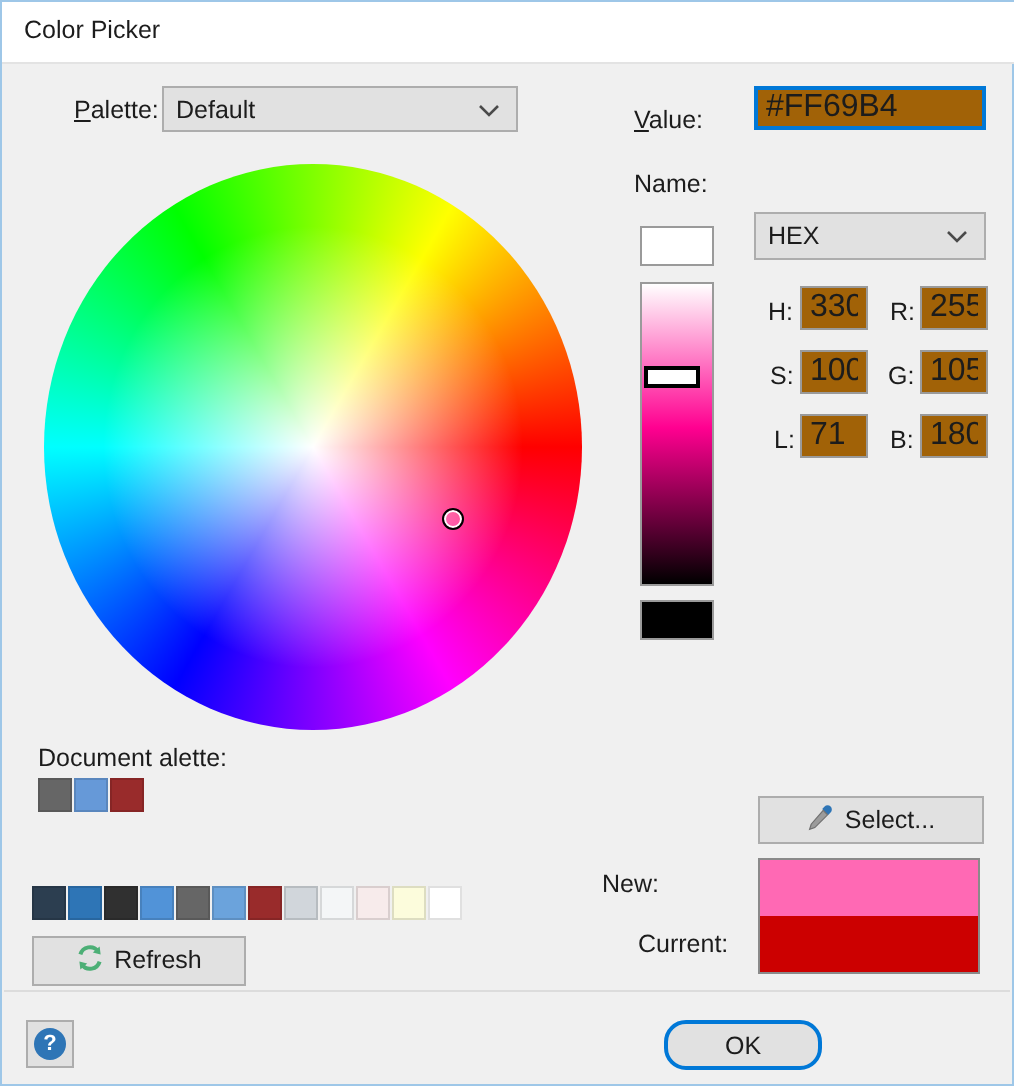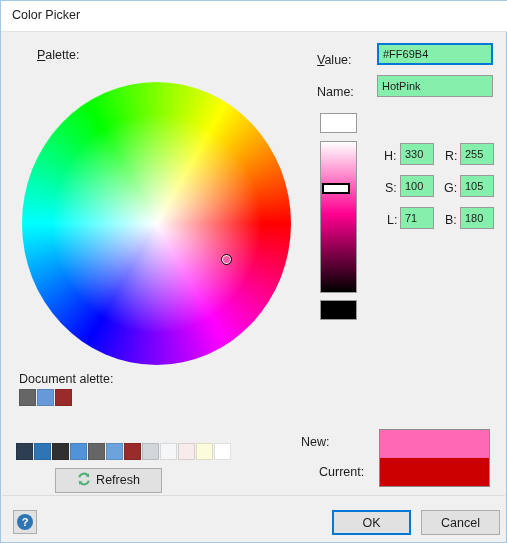--- a/index.html
+++ b/index.html
@@ -52,24 +52,24 @@
     position: absolute;
     font-size: 12.5px;
     color: #1c1c1c;
     white-space: nowrap;
   }
   .lbl u { text-decoration: underline; }
   
   .tinput {
     position: absolute;
     box-sizing: border-box;
-    background: #86efac;
+    background: #a16207;
     border: 1px solid #9a9a9a;
     font-family: "Liberation Sans", sans-serif;
-    font-size: 11px;
+    font-size: 16px;
     color: #1c1c1c;
     padding: 0 4px;
     line-height: 20px;
     outline: none;
   }
   .tinput.focused { border: 2px solid #0078d7; }
   
   .combo {
     position: absolute;
     box-sizing: border-box;
@@ -209,20 +209,28 @@
           <line x1="1" y1="1" x2="12" y2="12" stroke="#1c1c1c" stroke-width="1.2"></line>
           <line x1="12" y1="1" x2="1" y2="12" stroke="#1c1c1c" stroke-width="1.2"></line>
         </svg>
       </span>
     </div>
   </div>
 
   <div class="lbl" style="left:21px; top:47px;margin-left:15px;">
     <u>P</u><span>alette:</span>
   </div>
+  <div class="combo" style="left:80px; top:42px; width:178px; height:23px;">
+    <span class="ctext">Default</span>
+    <span class="chev">
+      <svg width="11" height="7" viewBox="0 0 11 7">
+          <polyline points="1,1 5.5,5.5 10,1" fill="none" stroke="#4a4a4a" stroke-width="1.3"></polyline>
+        </svg>
+    </span>
+  </div>
 
   <div id="wheel-wrap">
     <div id="wheel"></div>
     <div id="wheel-cursor" style="left: 198.595px; top: 171.526px;"></div>
   </div>
 
   <div class="swatchbox" style="left:319px; top:112px; width:37px; height:20px; background:#ffffff;"></div>
 
   <div id="lslider" style="left:319px; top:140px; width:37px; height:152px;">
     <div id="lslider-grad" style="background: linear-gradient(rgb(255, 255, 255) 0%, rgb(255, 0, 144) 48%, rgb(0, 0, 0) 100%);"></div>
@@ -230,22 +238,29 @@
   </div>
 
   <div class="swatchbox" style="left:319px; top:299px; width:37px; height:20px; background:#000000;"></div>
 
   <div class="lbl" style="left:316px; top:52px;">
     <u>V</u><span>alue:</span>
   </div>
   <input class="tinput focused" style="left: 376px; top: 42px; width: 116px; height: 22px;" type="text" value="#FF69B4">
 
   <div class="lbl" style="left:316px; top:84px;">Name:</div>
-  <input class="tinput" style="left: 376px; top: 74px; width: 116px; height: 22px;" type="text" value="HotPink">
-
+
+  <div class="combo" style="left:376px; top:105px; width:116px; height:24px;">
+    <span class="ctext">HEX</span>
+    <span class="chev">
+      <svg width="11" height="7" viewBox="0 0 11 7">
+          <polyline points="1,1 5.5,5.5 10,1" fill="none" stroke="#4a4a4a" stroke-width="1.3"></polyline>
+        </svg>
+    </span>
+  </div>
 
   <div class="lbl" style="left:383px; top:148px;">H:</div>
   <input class="tinput" style="left: 399px; top: 142px; width: 34px; height: 22px;" type="text" value="330">
 
   <div class="lbl" style="left:384px; top:180px;">S:</div>
   <input class="tinput" style="left: 399px; top: 174px; width: 34px; height: 22px;" type="text" value="100">
 
   <div class="lbl" style="left:386px; top:212px;">L:</div>
   <input class="tinput" style="left: 399px; top: 206px; width: 34px; height: 22px;" type="text" value="71">
 
@@ -273,45 +288,52 @@
       <div class="sw" style="background: rgb(102, 102, 102);"></div>
       <div class="sw" style="background: rgb(107, 163, 220);"></div>
       <div class="sw" style="background: rgb(153, 43, 43);"></div>
       <div class="sw" style="background: rgb(209, 214, 219);"></div>
       <div class="sw" style="background: rgb(244, 246, 247);"></div>
       <div class="sw" style="background: rgb(247, 235, 235);"></div>
       <div class="sw" style="background: rgb(252, 252, 220);"></div>
       <div class="sw" style="background: rgb(255, 255, 255);"></div>
     </div>
 
-  <div class="btn" style="left:15px; top:467px; width:107px; height:25px;margin-left:39px;">
+  <div class="btn" style="left:15px; top:467px; width:107px; height:25px;">
     <span class="blabel">
       <span class="icon-inline">
         <svg width="14" height="14" viewBox="0 0 14 14">
           <path d="M2.2 5.2 A5 5 0 0 1 11 3.6" fill="none" stroke="#4CAF76" stroke-width="2"></path>
           <polygon points="11.8,1.2 12.3,5.2 8.4,4.2" fill="#4CAF76"></polygon>
           <path d="M11.8 8.8 A5 5 0 0 1 3 10.4" fill="none" stroke="#4CAF76" stroke-width="2"></path>
           <polygon points="2.2,12.8 1.7,8.8 5.6,9.8" fill="#4CAF76"></polygon>
         </svg>
       </span><span>Refresh</span>
     </span>
   </div>
 
+  <div class="btn" style="left:378px; top:397px; width:113px; height:24px;">
+    <span class="blabel">
+      <span class="icon-inline">
+        <svg width="14" height="14" viewBox="0 0 14 14">
+          <path d="M9.3 1.3 a2.1 2.1 0 0 1 3 3 l-1.2 1.2 -3-3 z" fill="#2E75B6"></path>
+          <path d="M8.6 3.2 l2.2 2.2 -6.4 6.4 -2.6 0.9 0.8 -2.6 z" fill="#9b9b9b" stroke="#6f6f6f" stroke-width="0.6"></path>
+        </svg>
+      </span><span>Select...</span>
+    </span>
+  </div>
 
   <div class="lbl" style="left:300px; top:434px;">New:</div>
   <div class="lbl" style="left:318px; top:464px;">Current:</div>
   <div id="preview" style="left:378px; top:428px; width:111px; height:58px;">
     <div class="half" id="prev-new" style="background: rgb(255, 105, 180);"></div>
     <div class="half" id="prev-cur" style="background: rgb(204, 0, 0);"></div>
   </div>
 
   <div id="bottombar"></div>
   <div id="help-btn">
     <div class="glyph">?</div>
   </div>
-  <div class="btn focused" style="left:331px; top:509px; width:79px; height:25px;">
+  <div class="btn focused" style="left:331px; top:509px; width:79px; height:25px;border-radius:11px;">
     <span class="blabel">OK</span>
   </div>
-  <div class="btn" style="left:420px; top:509px; width:79px; height:25px;">
-    <span class="blabel">Cancel</span>
-  </div>
 
 </div>
 
 </body></html>

